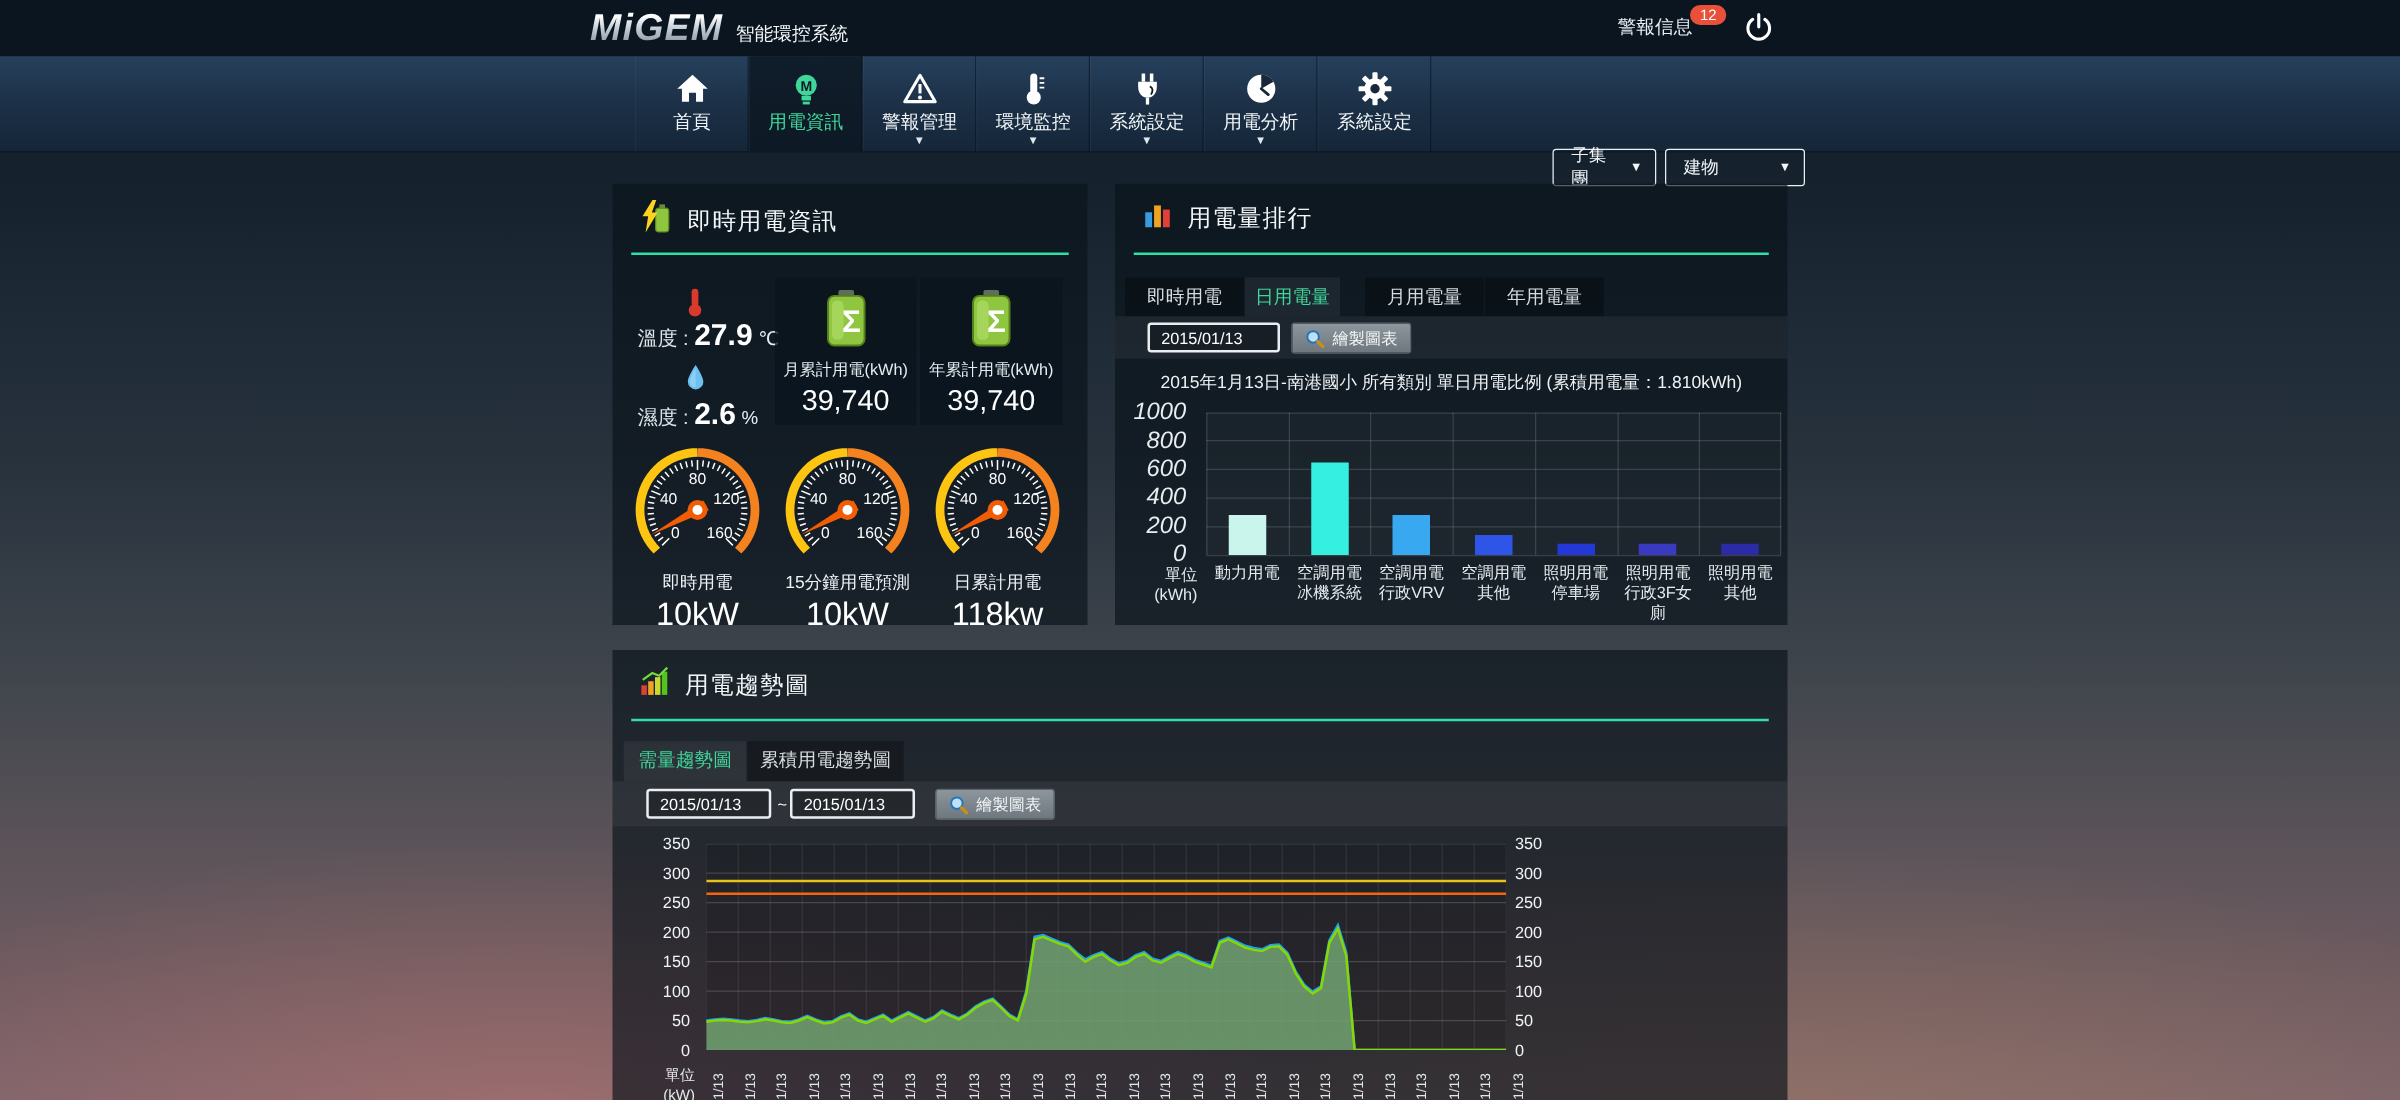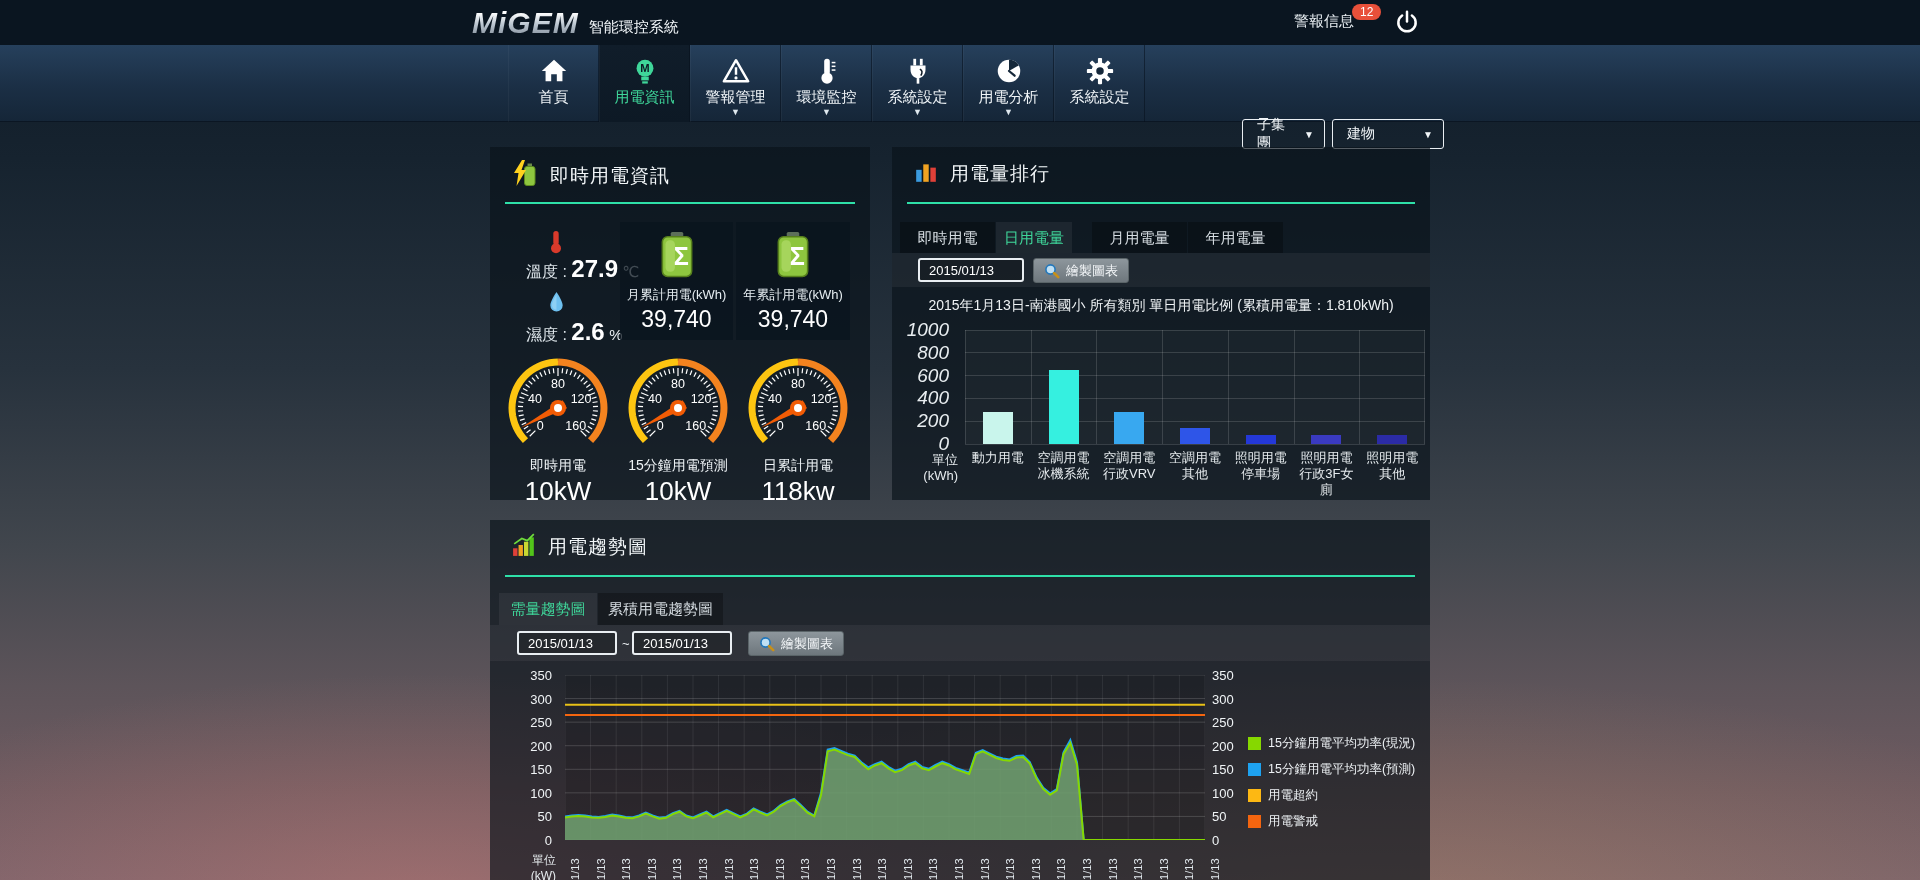--- a/index.html
+++ b/index.html
@@ -33,21 +33,21 @@
   .nav-item.active .nlabel { color:#3fd69a; }
   .select-box { position:absolute; top:74px; height:30px; border:1px solid #e9eef2; border-radius:3px;
       color:#f2f6f9; font-size:14px; display:flex; align-items:center; padding:0 10px 0 14px; cursor:pointer; }
   .select-box .scaret { margin-left:auto; font-size:10px; padding-left:18px; }
   
   .panel { position:absolute; background:rgba(9,18,26,0.66); }
   .p-head { position:absolute; left:22px; top:13px; display:flex; align-items:center; }
   .p-title { color:#f2f6f8; font-size:19px; margin-left:12px; letter-spacing:1px; }
   .p-underline { position:absolute; left:15px; top:55px; height:2px; background:#2ee0a8; }
   
-  .env-row { position:absolute; color:#dde5ea; font-size:16px;margin-left:16px; }
+  .env-row { position:absolute; color:#dde5ea; font-size:16px; }
   .env-val { color:#ffffff; font-size:24px; font-weight:bold; }
   .env-unit { color:#e9eef2; font-size:15px; }
   .sum-card { position:absolute; top:75px; width:113px; height:118px; background:rgba(10,20,30,0.75); text-align:center; }
   .sum-card .clabel { color:#e6edf1; font-size:13px; margin-top:4px; }
   .sum-card .cvalue { color:#ffffff; font-size:23px; margin-top:2px; }
   .gauge-block { position:absolute; top:204px; width:120px; text-align:center; }
   .gauge-dial { width:110px; height:110px; margin:0 auto; }
   .gauge-label { color:#eef3f6; font-size:14px; margin-top:-4px; }
   .gauge-value { color:#ffffff; font-size:26px; margin-top:1px; }
   
@@ -628,38 +628,20 @@
     <div class="trend-ylab" style="left:722px; text-align:left">
         <div class="ty" style="top: 165px;">0</div>
         <div class="ty" style="top: 141.429px;">50</div>
         <div class="ty" style="top: 117.857px;">100</div>
         <div class="ty" style="top: 94.2857px;">150</div>
         <div class="ty" style="top: 70.7143px;">200</div>
         <div class="ty" style="top: 47.1429px;">250</div>
         <div class="ty" style="top: 23.5714px;">300</div>
         <div class="ty" style="top: 0px;">350</div>
       </div>
-    <div class="legend">
-      <div class="leg-row">
-          <span class="leg-sq" style="background:#86d800"></span>
-          <span class="leg-txt">15分鐘用電平均功率(現況)</span>
-        </div>
-      <div class="leg-row">
-          <span class="leg-sq" style="background:#1ea2f0"></span>
-          <span class="leg-txt">15分鐘用電平均功率(預測)</span>
-        </div>
-      <div class="leg-row">
-          <span class="leg-sq" style="background:#fdb813"></span>
-          <span class="leg-txt">用電超約</span>
-        </div>
-      <div class="leg-row">
-          <span class="leg-sq" style="background:#f4650f"></span>
-          <span class="leg-txt">用電警戒</span>
-        </div>
-    </div>
     <div class="unit-label" style="left:14px; top:332px; width:52px; font-size:12px">單位
 (kW)</div>
     <div class="trend-xrow">
         <span class="txl" style="left: 4px;">01/13</span>
         <span class="txl" style="left: 29.6px;">01/13</span>
         <span class="txl" style="left: 55.2px;">01/13</span>
         <span class="txl" style="left: 80.8px;">01/13</span>
         <span class="txl" style="left: 106.4px;">01/13</span>
         <span class="txl" style="left: 132px;">01/13</span>
         <span class="txl" style="left: 157.6px;">01/13</span>

